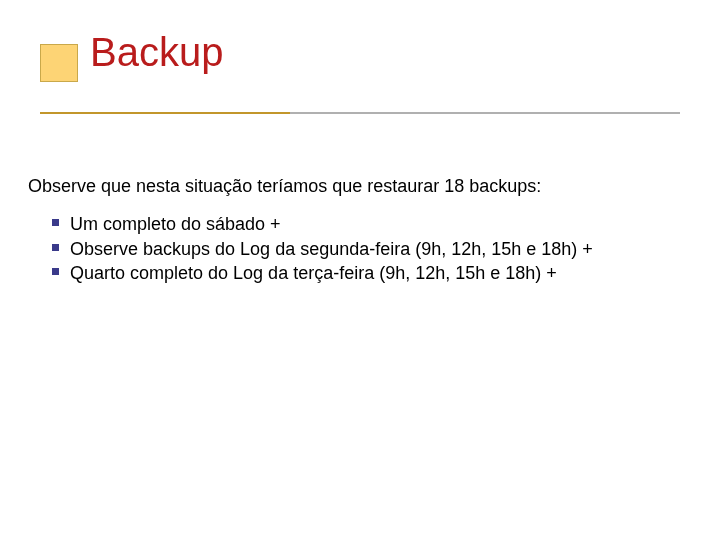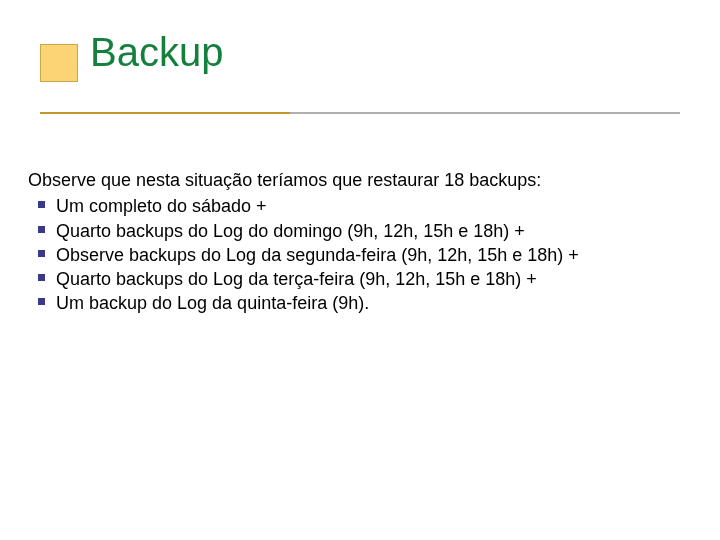--- a/index.html
+++ b/index.html
@@ -29,21 +29,21 @@
     left: 0;
     width: 36px;
     height: 36px;
     background: #fdd475;
     border: 1px solid #c9a84a;
   }
   .title-text {
     position: relative;
     font-size: 40px;
     font-weight: 400;
-    color: #15803d;
+    color: #b91c1c;
     margin-left: 50px;
     font-family: Verdana, Geneva, sans-serif;
   }
   .title-underline {
     position: absolute;
     top: 82px;
     left: 0;
     right: 0;
     height: 0;
   }
@@ -66,25 +66,25 @@
   .content {
     position: absolute;
     top: 158px;
     left: 28px;
     right: 28px;
     font-size: 18px;
     line-height: 1.35;
     color: #000;
   }
   .lead {
-    margin: 10px 0 2px 0;
+    margin: 16px 0 2px 0;
   }
   ul.bullets {
     list-style: none;
-    margin: 0;
+    margin: 14px;
     padding: 0;
   }
   ul.bullets li {
     position: relative;
     padding-left: 28px;
     margin: 0;
   }
   ul.bullets li .bullet-square {
     position: absolute;
     top: 7px;
@@ -110,30 +110,25 @@
 
   <div class="content">
     <p class="lead">Observe que nesta situação teríamos que restaurar 18 backups:</p>
     <ul class="bullets">
       <li>
         <span class="bullet-square"></span>
         <span>Um completo do sábado +</span>
       </li>
       <li>
         <span class="bullet-square"></span>
-        <span>Quarto backups do Log do domingo (9h, 12h, 15h e 18h) +</span>
       </li>
       <li>
         <span class="bullet-square"></span>
         <span>Observe backups do Log da segunda-feira (9h, 12h, 15h e 18h) +</span>
       </li>
       <li>
         <span class="bullet-square"></span>
-        <span>Quarto backups do Log da terça-feira (9h, 12h, 15h e 18h) +</span>
-      </li>
-      <li>
-        <span class="bullet-square"></span>
-        <span>Um backup do Log da quinta-feira (9h).</span>
+        <span>Quarto completo do Log da terça-feira (9h, 12h, 15h e 18h) +</span>
       </li>
     </ul>
   </div>
 
 </div>
 
 </body></html>

